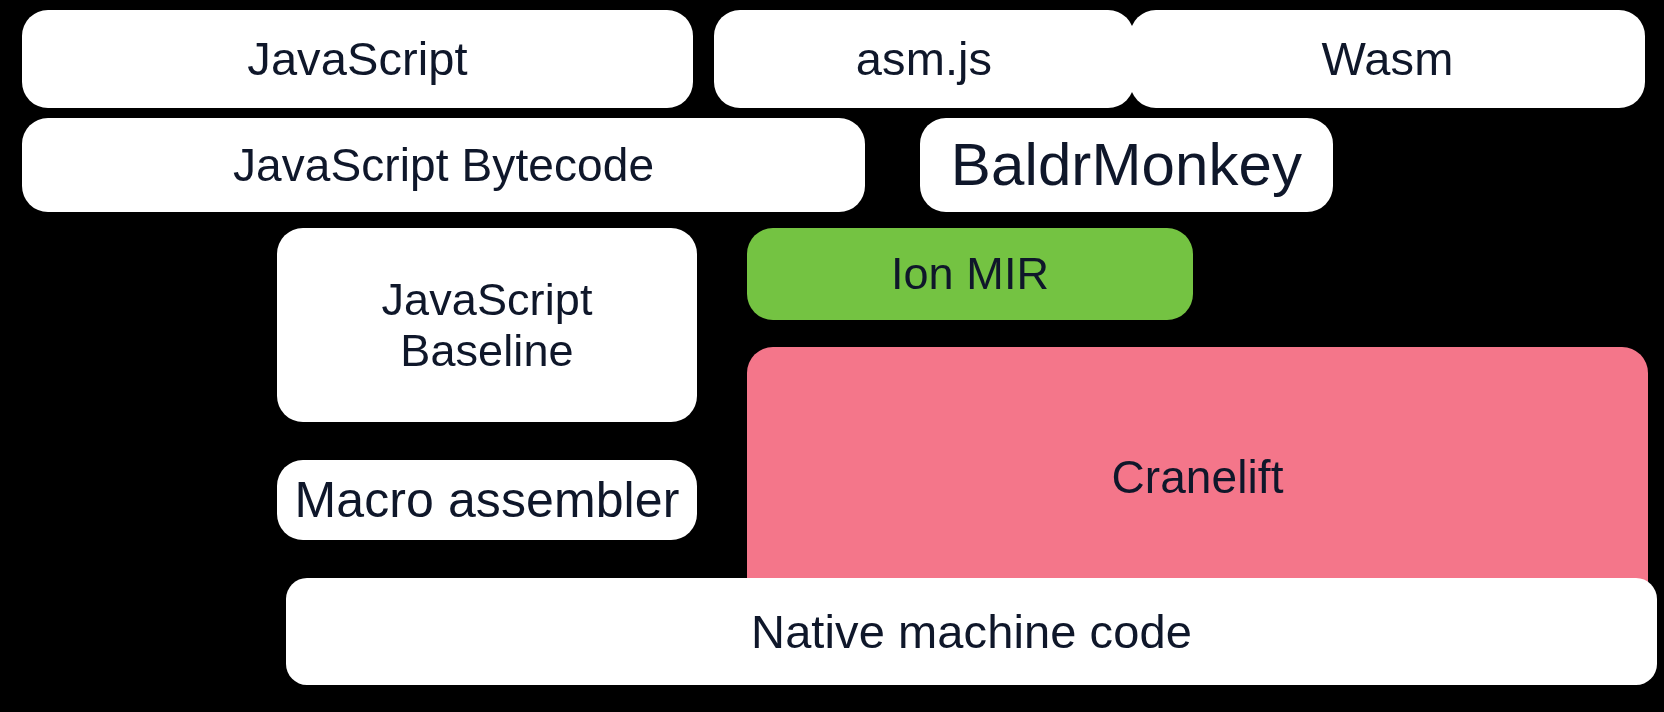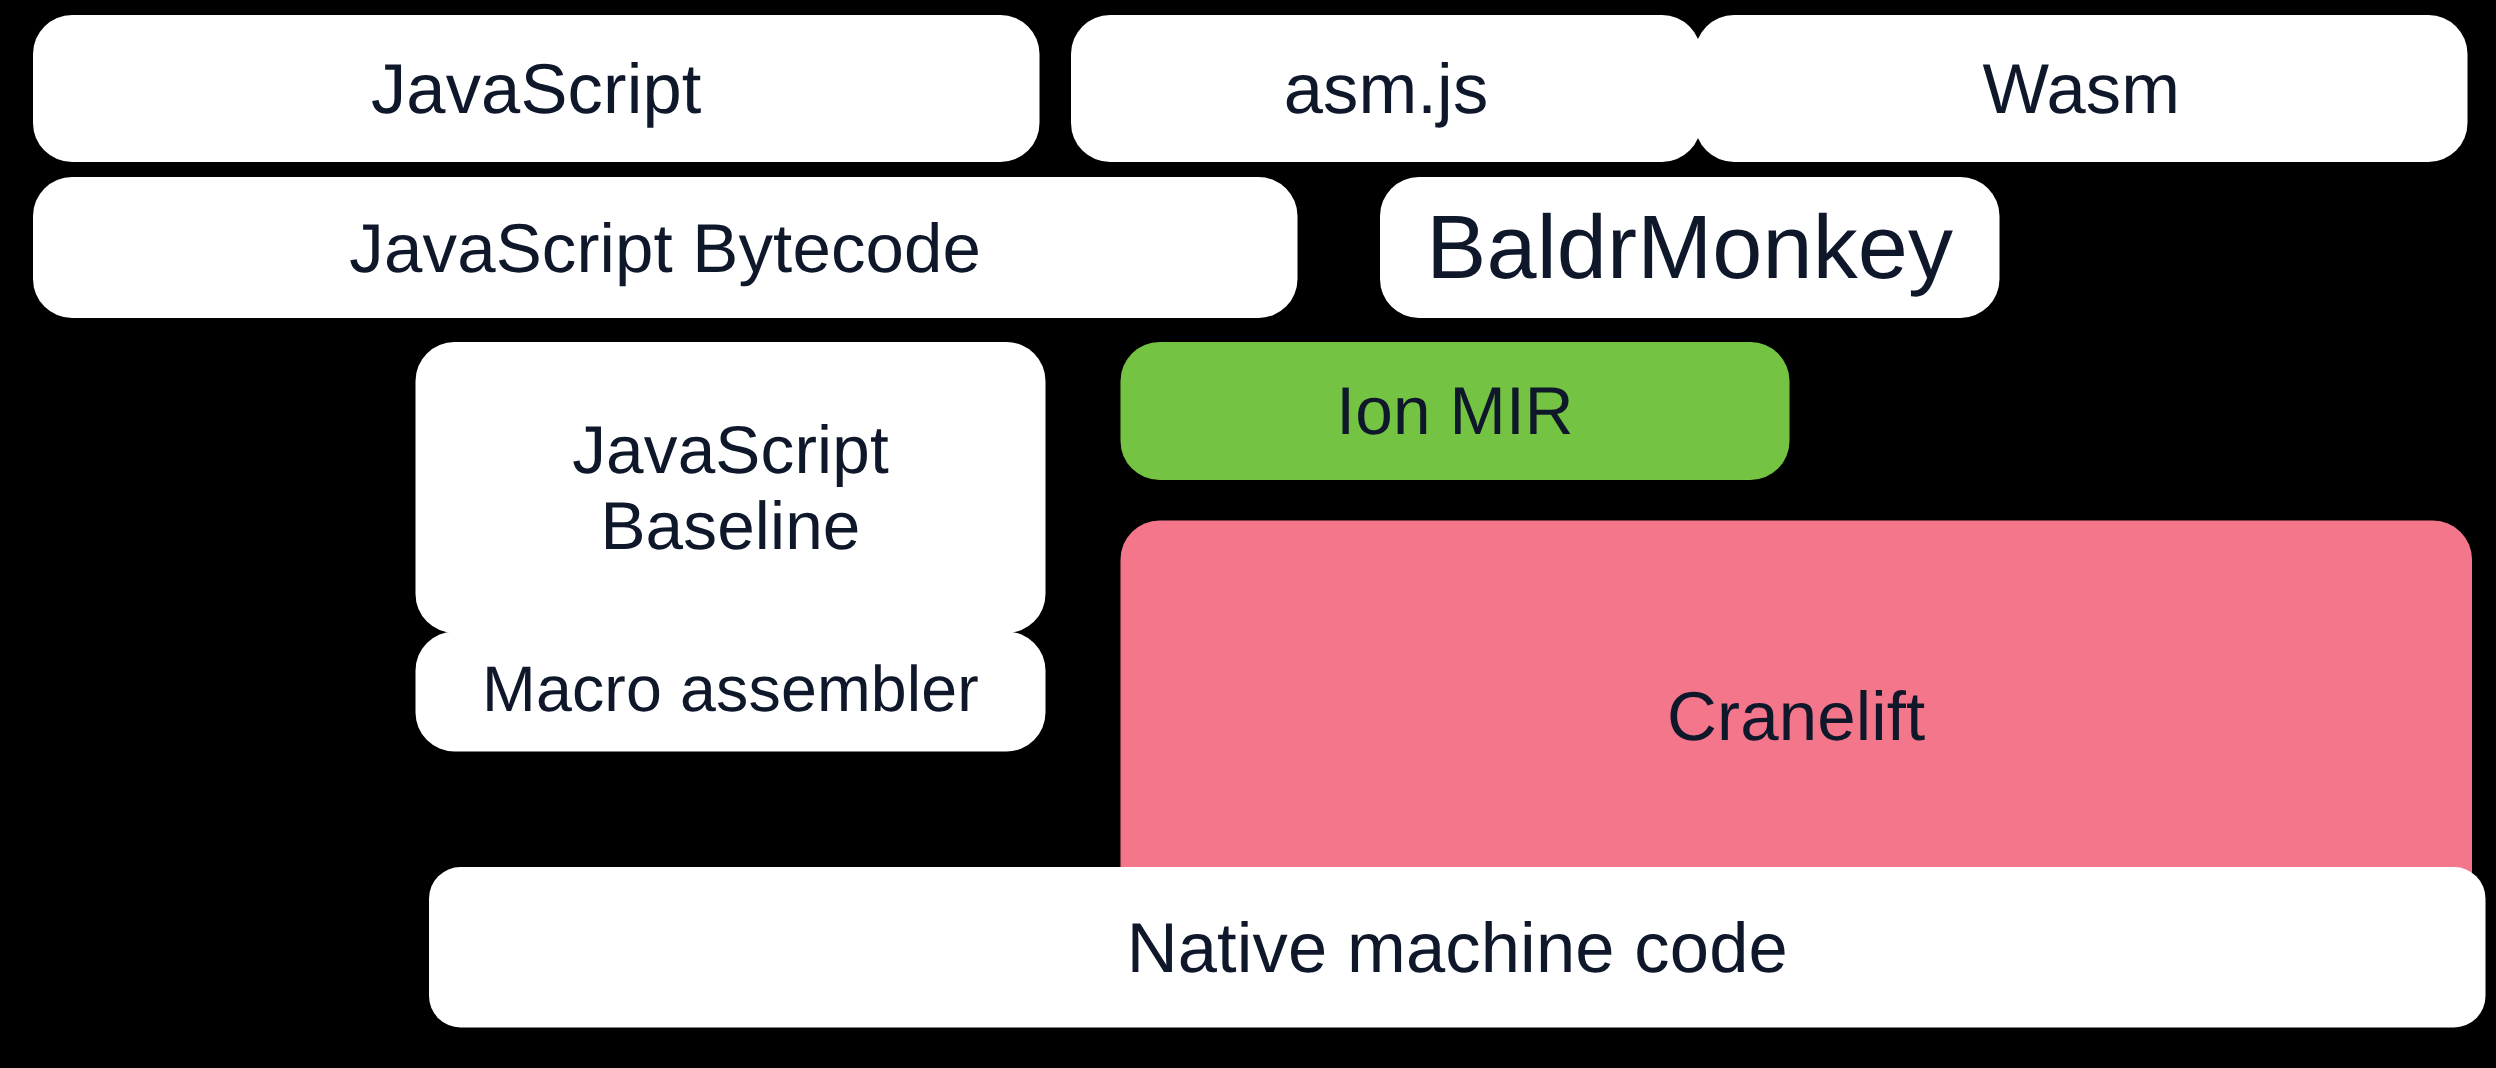--- a/index.html
+++ b/index.html
@@ -41,21 +41,21 @@
   #n-asmjs             { left:702px; top:10px;  width:420px; height:98px;  font-size:47px;margin-left:12px; }
   #n-wasm              { left:1130px;top:10px;  width:515px; height:98px;  font-size:47px; }
 
   
   #n-js-bytecode       { left:22px;  top:118px; width:843px; height:94px;  font-size:46px; }
   #n-baldrmonkey       { left:920px; top:118px; width:413px; height:94px;  font-size:60px; }
 
   
   #n-interpreter       { left:22px;  top:228px; width:243px; height:310px; font-size:43px; }
   #n-js-baseline       { left:277px; top:228px; width:420px; height:194px; font-size:45px; }
-  #n-macro-assembler   { left:277px; top:421px; width:420px; height:80px;  font-size:43px; }
+  #n-macro-assembler   { left:277px; top:460px; width:420px; height:80px;  font-size:50px; }
   #n-ion-mir           { left:747px; top:228px; width:446px; height:92px;  font-size:45px; }
   #n-cranelift         { left:747px; top:347px; width:901px; height:260px; font-size:46px; }
 
   
   #n-native-code       { left:286px; top:578px; width:1371px;height:107px; font-size:47px;border-radius:21px; }
 </style>
 </head>
 <body>
 
 <div id="stage">

